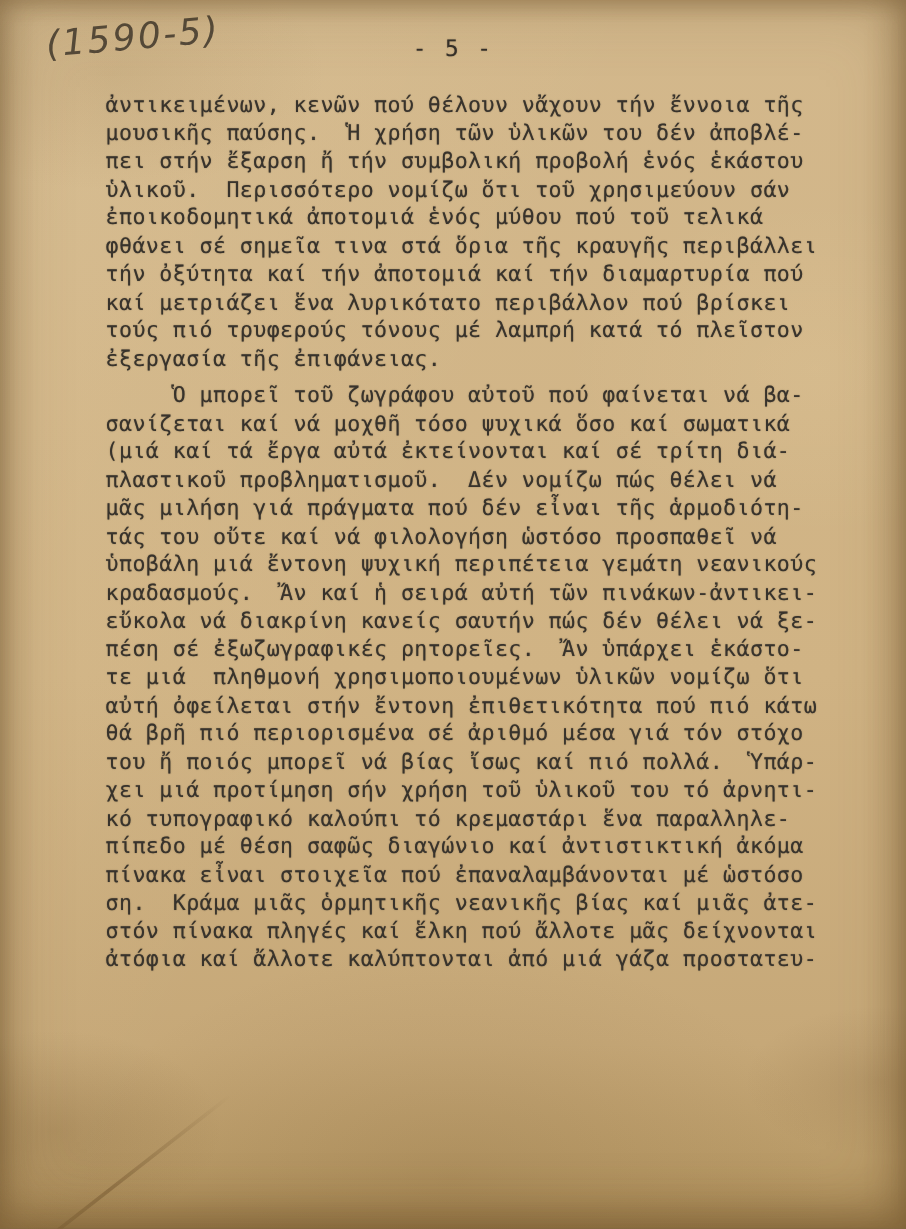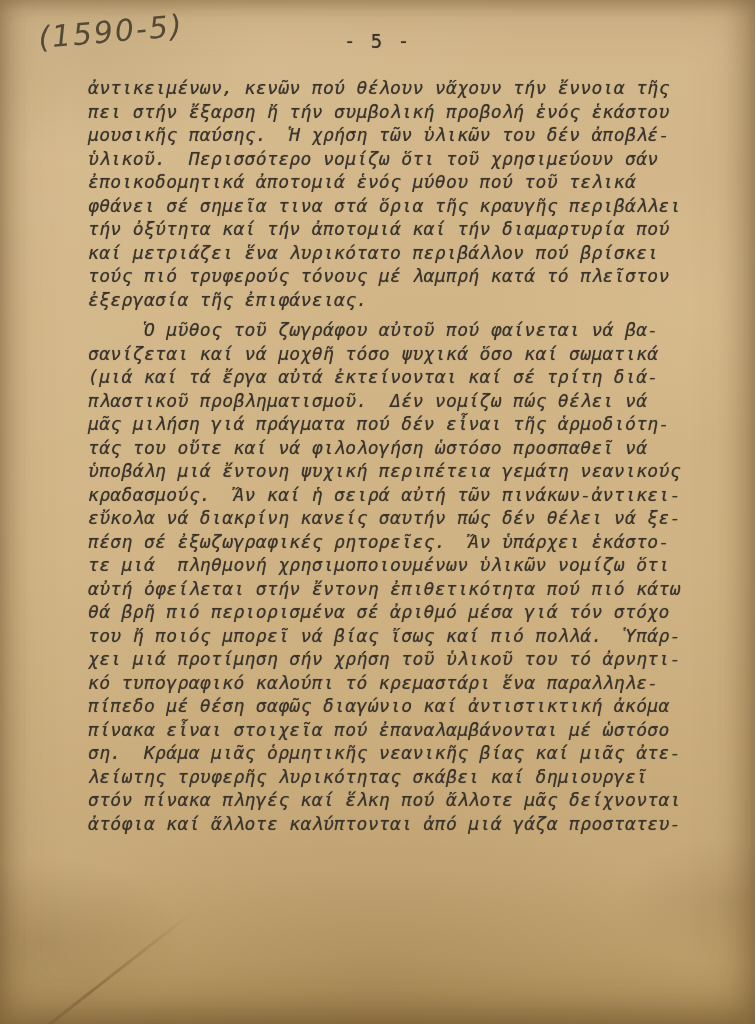--- a/index.html
+++ b/index.html
@@ -75,72 +75,71 @@
   .body-text {
     position: absolute;
     left: 88px;
     top: 76px;
     width: 600px;
     color: #38332c;
     font-size: 18px;
     letter-spacing: 0.35px;
     text-shadow: 0 0 1px rgba(40,34,26,0.55);
   }
-  .paragraph { margin: 0 0 7px 0; font-style: italic; }
+  .paragraph { margin: 0 0 7px 0; }
   .line {
     white-space: pre;
     line-height: 23.5px;
     height: 23.5px;
   }
 </style>
 </head>
 <body>
 
 <div class="paper">
 
   <div class="texture"></div>
 
   <div class="handwritten">(1590-5)</div>
 
   <div class="pagenum">- 5 -</div>
 
   <div class="body-text">
       <div class="paragraph">
         <div class="line">ἀντικειμένων, κενῶν πού θέλουν νἄχουν τήν ἔννοια τῆς</div>
+        <div class="line">μουσικῆς παύσης.  Ἡ χρήση τῶν ὑλικῶν του δέν ἀποβλέ-</div>
         <div class="line">πει στήν ἔξαρση ἤ τήν συμβολική προβολή ἑνός ἑκάστου</div>
-        <div class="line">μουσικῆς παύσης.  Ἡ χρήση τῶν ὑλικῶν του δέν ἀποβλέ-</div>
         <div class="line">ὑλικοῦ.  Περισσότερο νομίζω ὅτι τοῦ χρησιμεύουν σάν</div>
         <div class="line">ἐποικοδομητικά ἀποτομιά ἑνός μύθου πού τοῦ τελικά</div>
         <div class="line">φθάνει σέ σημεῖα τινα στά ὅρια τῆς κραυγῆς περιβάλλει</div>
         <div class="line">τήν ὀξύτητα καί τήν ἀποτομιά καί τήν διαμαρτυρία πού</div>
         <div class="line">καί μετριάζει ἕνα λυρικότατο περιβάλλον πού βρίσκει</div>
         <div class="line">τούς πιό τρυφερούς τόνους μέ λαμπρή κατά τό πλεῖστον</div>
         <div class="line">ἐξεργασία τῆς ἐπιφάνειας.</div>
       </div>
       <div class="paragraph">
-        <div class="line">     Ὁ μῦθος τοῦ ζωγράφου αὐτοῦ πού φαίνεται νά βα-</div>
+        <div class="line">     Ὁ μπορεῖ τοῦ ζωγράφου αὐτοῦ πού φαίνεται νά βα-</div>
         <div class="line">σανίζεται καί νά μοχθῆ τόσο ψυχικά ὅσο καί σωματικά</div>
         <div class="line">(μιά καί τά ἔργα αὐτά ἐκτείνονται καί σέ τρίτη διά-</div>
         <div class="line">πλαστικοῦ προβληματισμοῦ.  Δέν νομίζω πώς θέλει νά</div>
         <div class="line">μᾶς μιλήση γιά πράγματα πού δέν εἶναι τῆς ἁρμοδιότη-</div>
         <div class="line">τάς του οὔτε καί νά φιλολογήση ὡστόσο προσπαθεῖ νά</div>
         <div class="line">ὑποβάλη μιά ἔντονη ψυχική περιπέτεια γεμάτη νεανικούς</div>
         <div class="line">κραδασμούς.  Ἄν καί ἡ σειρά αὐτή τῶν πινάκων-ἀντικει-</div>
         <div class="line">εὔκολα νά διακρίνη κανείς σαυτήν πώς δέν θέλει νά ξε-</div>
         <div class="line">πέση σέ ἐξωζωγραφικές ρητορεῖες.  Ἄν ὑπάρχει ἑκάστο-</div>
         <div class="line">τε μιά  πληθμονή χρησιμοποιουμένων ὑλικῶν νομίζω ὅτι</div>
         <div class="line">αὐτή ὀφείλεται στήν ἔντονη ἐπιθετικότητα πού πιό κάτω</div>
         <div class="line">θά βρῆ πιό περιορισμένα σέ ἀριθμό μέσα γιά τόν στόχο</div>
         <div class="line">του ἤ ποιός μπορεῖ νά βίας ἴσως καί πιό πολλά.  Ὑπάρ-</div>
         <div class="line">χει μιά προτίμηση σήν χρήση τοῦ ὑλικοῦ του τό ἀρνητι-</div>
         <div class="line">κό τυπογραφικό καλούπι τό κρεμαστάρι ἕνα παραλληλε-</div>
         <div class="line">πίπεδο μέ θέση σαφῶς διαγώνιο καί ἀντιστικτική ἀκόμα</div>
         <div class="line">πίνακα εἶναι στοιχεῖα πού ἐπαναλαμβάνονται μέ ὡστόσο</div>
         <div class="line">ση.  Κράμα μιᾶς ὁρμητικῆς νεανικῆς βίας καί μιᾶς ἀτε-</div>
-        <div class="line">λείωτης τρυφερῆς λυρικότητας σκάβει καί δημιουργεῖ</div>
         <div class="line">στόν πίνακα πληγές καί ἕλκη πού ἄλλοτε μᾶς δείχνονται</div>
         <div class="line">ἀτόφια καί ἄλλοτε καλύπτονται ἀπό μιά γάζα προστατευ-</div>
       </div>
     </div>
 
   <div class="crease-bottom-left"></div>
   <div class="vignette"></div>
 
 </div>
 

